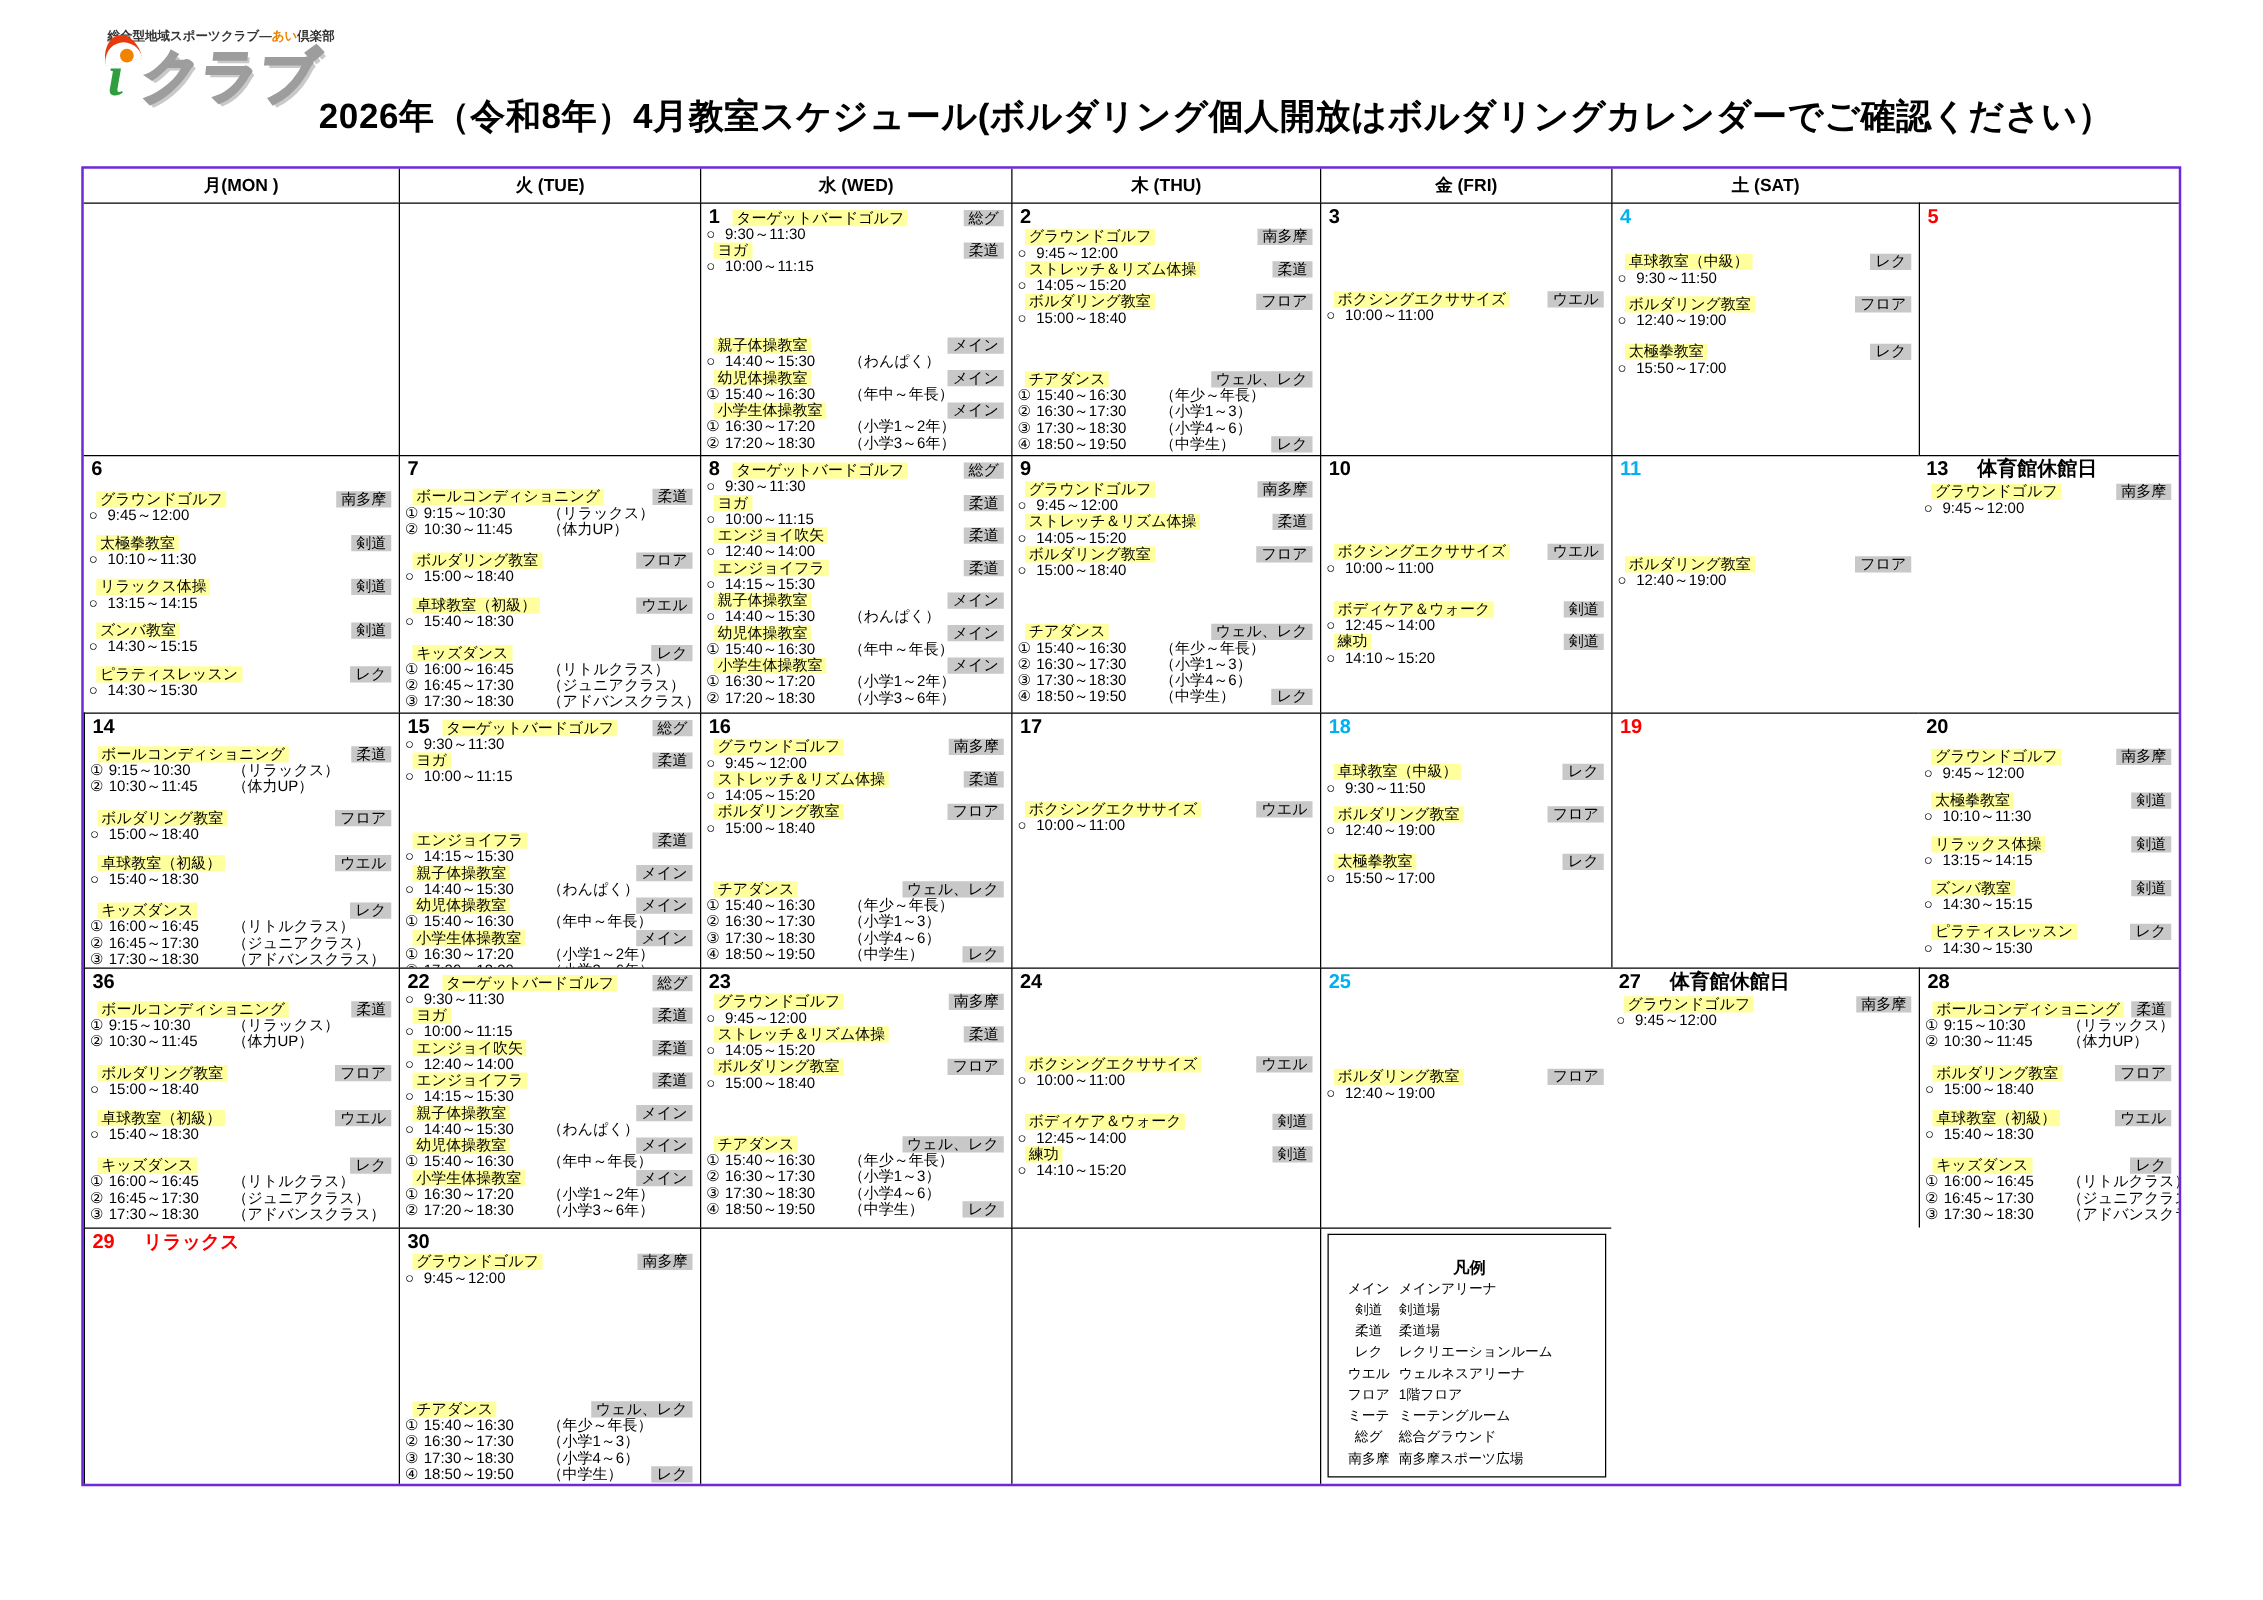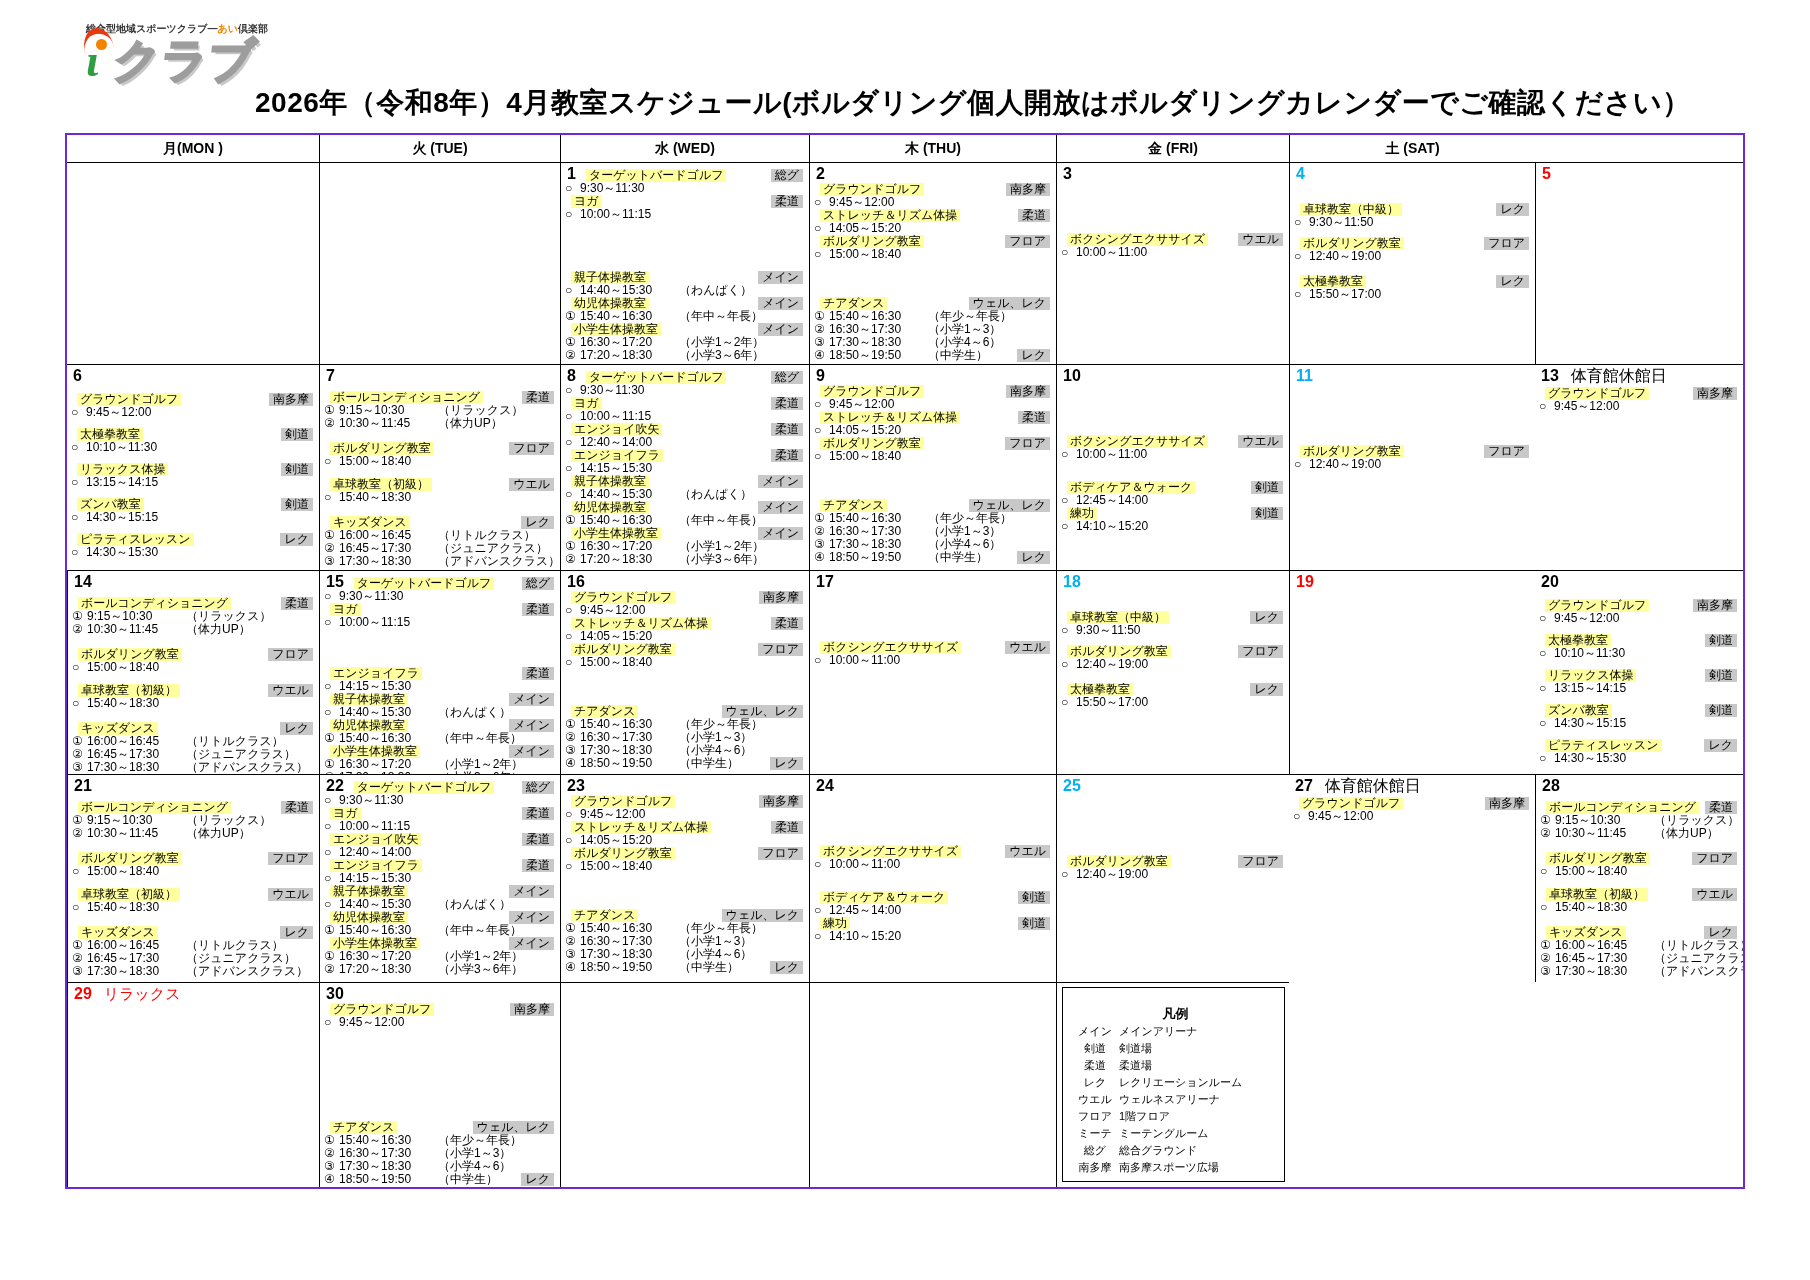--- a/index.html
+++ b/index.html
@@ -12,37 +12,37 @@
   .logo{position:absolute;left:86px;top:22px;width:230px;}
   .logo-tagline{font-size:10px;font-weight:bold;white-space:nowrap;color:#333;}
   .logo-tagline .ai{color:var(--orange,#f08300);}
   .logo-mark{position:relative;font-size:46px;font-weight:bold;line-height:1.05;white-space:nowrap;}
   .logo-swoosh{position:absolute;left:-4px;top:-8px;width:30px;height:16px;
     border-top:6px solid #e8380d;border-radius:50% 50% 0 0/100% 100% 0 0;transform:rotate(-12deg);}
   .logo-i{color:var(--green,#2f9e41);font-family:"Liberation Serif","DejaVu Serif",serif;font-style:italic;position:relative;margin-right:2px;}
   .logo-dot{position:absolute;left:10px;top:4px;width:11px;height:11px;border-radius:50%;background:var(--orange,#f08300);}
   .logo-kana{color:#fff;-webkit-text-stroke:2.5px #9d9d9d;text-shadow:3px 3px 0 #c9c9c9;display:inline-block;transform:skewX(-6deg);}
   
-  .title{position:absolute;left:255px;top:84px;font-size:28px;font-weight:bold;white-space:nowrap;letter-spacing:0.5px;}
+  .title{position:absolute;left:255px;top:74px;font-size:28px;font-weight:bold;white-space:nowrap;letter-spacing:0.5px;}
   
   .cal{
     position:absolute;left:65px;top:133px;
     display:grid;
     grid-template-columns:252px 241px 249px 247px 233px 246px 208px;
     grid-template-rows:27px 202px 206px 204px 208px 205px;
     border:2px solid #6d28d9;background:#fff;
   }
   .hcell,.cell{box-sizing:border-box;border-left:1.5px solid #000;border-top:1.5px solid #000;overflow:hidden;}
   .c0{border-left:none;}
   .hcell{display:flex;align-items:center;justify-content:center;font-size:14px;font-weight:bold;border-top:none;}
   .hcell.sun{background:var(--pink,#f78cbe);margin-top:44px;}
   .cell{padding:2px 3px 1px 4px;font-size:12px;line-height:13px;position:relative;}
   .daterow{display:flex;align-items:baseline;margin:1px 0 0 2px;min-height:15px;}
   .date{font-size:16px;font-weight:bold;line-height:15px;}
-  .holiday{font-size:16px;font-weight:normal;margin-left:12px;white-space:nowrap;}
+  .holiday{font-size:16px;font-weight:bold;margin-left:23px;white-space:nowrap;}
   .holiday.small{font-size:15px;}
   .namerow{display:flex;align-items:flex-start;white-space:nowrap;}
   .name{background:var(--yellow,#ffff9e);margin-left:6px;padding:0 3px;}
   .daterow .name{margin-left:10px;}
   .badge{background:var(--gray,#c8c8c8);padding:0 4px;margin-left:auto;margin-right:3px;}
   .line{display:flex;white-space:nowrap;}
   .pre{width:15px;flex:none;}
   .time{min-width:97px;flex:none;}
   .note{margin-left:2px;}
   .lbadge{background:var(--gray,#c8c8c8);padding:0 4px;margin-left:auto;margin-right:3px;}
@@ -881,21 +881,21 @@
           <span class="badge">レク</span>
         </div>
         <div class="line">
           <span class="pre">○</span>
           <span class="time">14:30～15:30</span>
         </div>
       </div>
     </div>
     <div class="cell">
       <div class="daterow">
-        <span class="date">21</span>
+        <span class="date">36</span>
       </div>
       <div class="entry" style="margin-top: 8px;">
         <div class="namerow">
           <span class="name">ボールコンディショニング</span>
           <span class="badge">柔道</span>
         </div>
         <div class="line">
           <span class="pre">①</span>
           <span class="time">9:15～10:30</span>
           <span class="note">（リラックス）</span>

